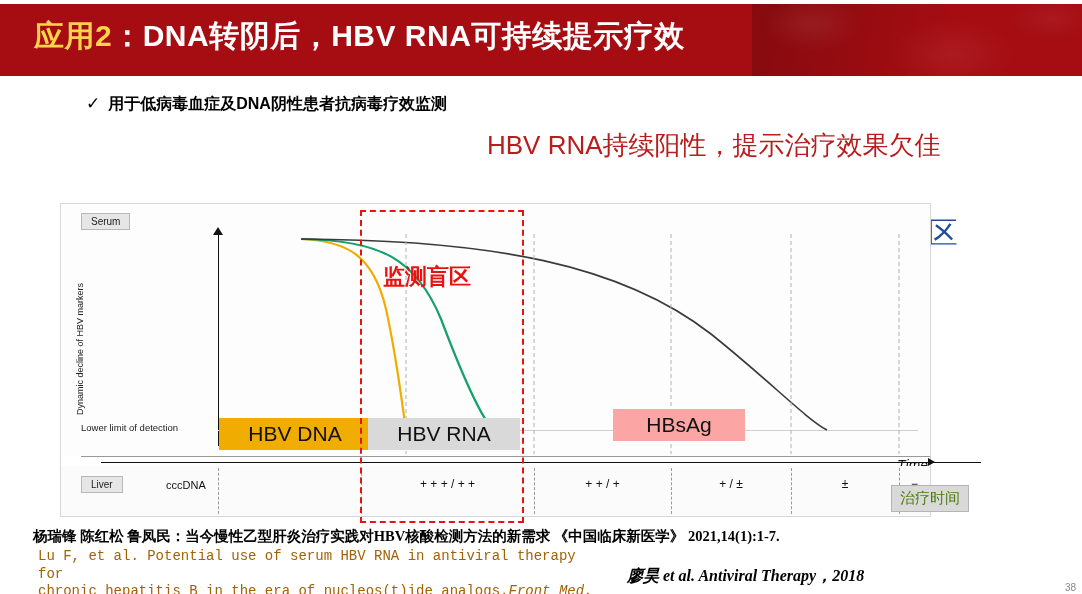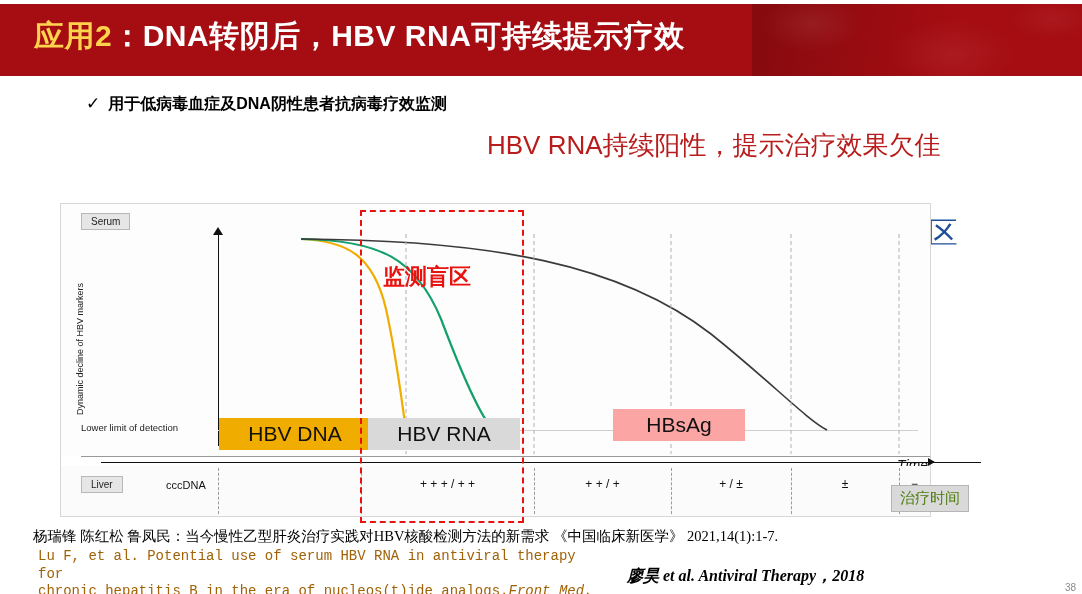--- a/index.html
+++ b/index.html
@@ -302,21 +302,21 @@
     padding: 3px 8px;
     white-space: nowrap;
   }
 
   
   .ref1 {
     position: absolute;
     left: 33px;
     top: 527px;
     font-size: 14.5px;
-    font-weight: normal;
+    font-weight: bold;
     color: #000;
     white-space: nowrap;
     font-family: "Liberation Serif", serif;
   }
   .ref2 {
     position: absolute;
     left: 38px;
     top: 548px;
     font-size: 14px;
     color: #a16207;

